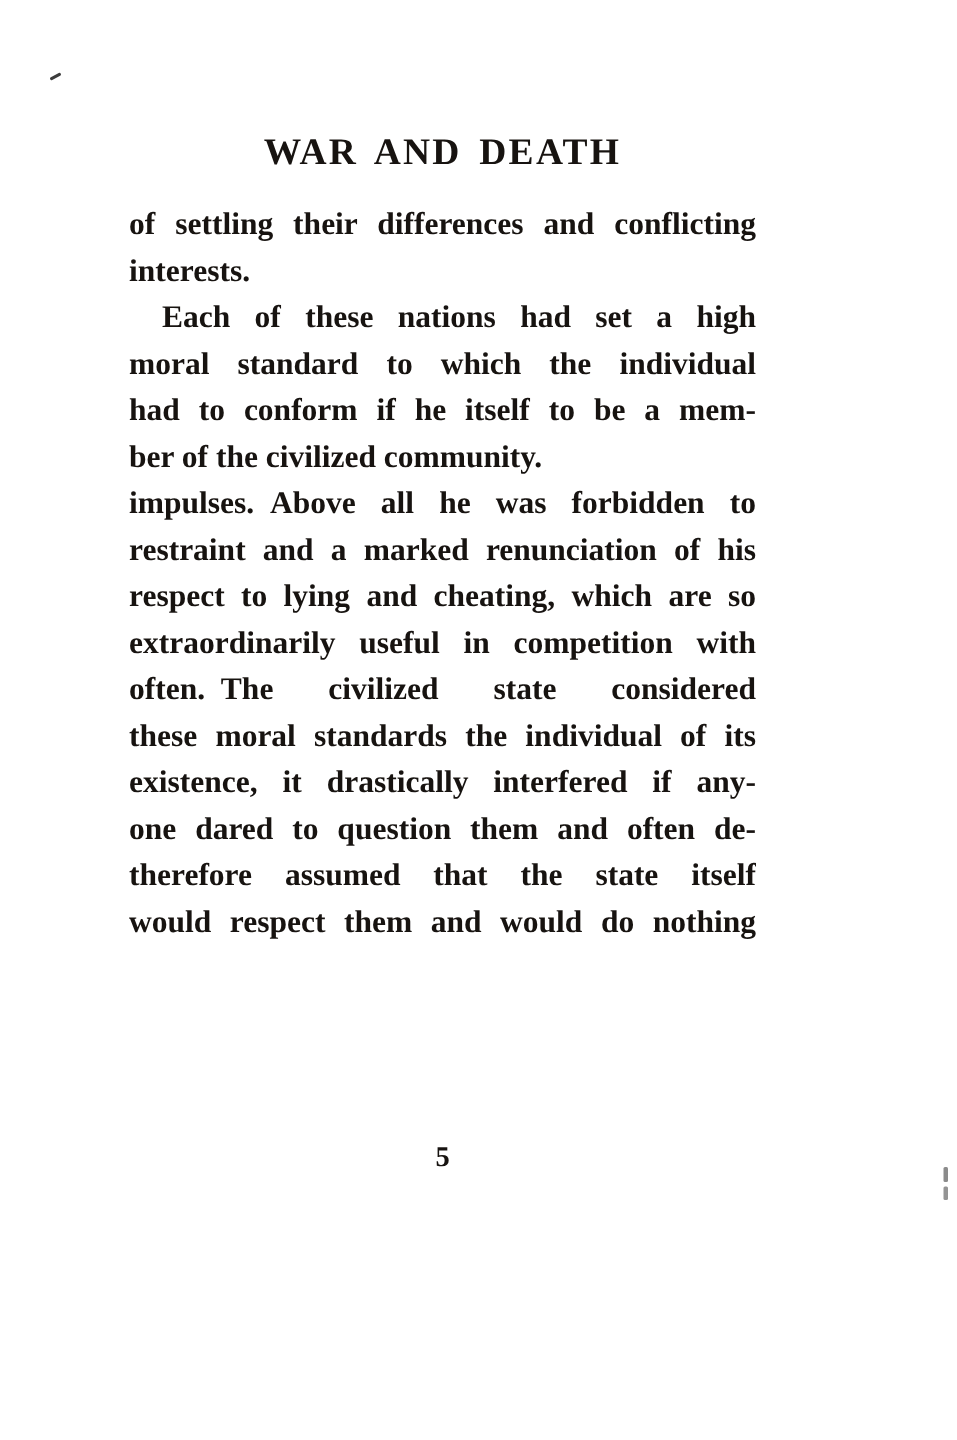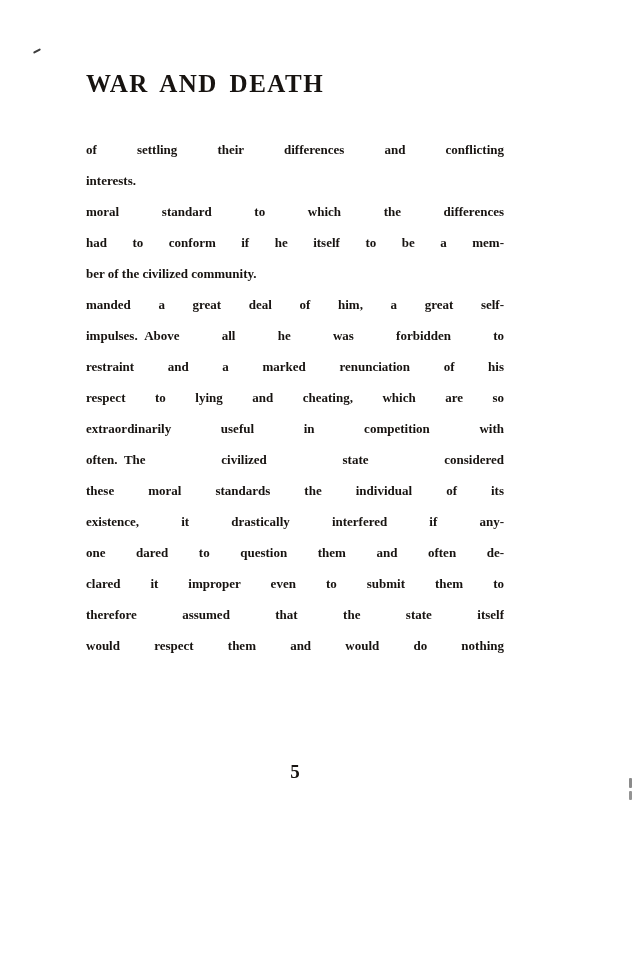--- a/index.html
+++ b/index.html
@@ -7,35 +7,36 @@
     position: relative;
     width: 638px;
     height: 960px;
     background: #ffffff;
     overflow: hidden;
     font-family: "Liberation Serif", "DejaVu Serif", serif;
     color: #171310;
   }
   .title {
     position: absolute;
-    top: 70px;
+    top: 88px;
     left: 86px;
     width: 418px;
+    text-align: center;
     font-size: 25px;
     font-weight: 700;
     letter-spacing: 1.5px;
     word-spacing: 4px;
     white-space: nowrap;
   }
   .page-body {
     position: absolute;
     top: 134px;
     left: 86px;
     width: 418px;
-    font-size: 13px;
+    font-size: 21px;
     font-weight: 700;
     line-height: 31px;
   }
   .line {
     text-align: justify;
     height: 31px;
     overflow: hidden;
   }
   .line.just { text-align-last: justify; }
   .line.indent { text-indent: 22px; }
@@ -84,35 +85,34 @@
   <div class="speck"></div>
 
   <div class="title">WAR AND DEATH</div>
 
   <div class="page-body">
       <div>
         <div class="line just">of settling their differences and conflicting</div>
         <div class="line">interests.</div>
       </div>
       <div>
-        <div class="line just">moral standard to which the differences</div>
+        <div class="line just indent">Each of these nations had set a high</div>
+        <div class="line just">moral standard to which the individual</div>
         <div class="line just">had to conform if he itself to be a mem-</div>
         <div class="line">ber of the civilized community.</div>
       </div>
       <div>
-        <div class="line just">manded a great deal of him, a great self-</div>
         <div class="line just">impulses. Above all he was forbidden to</div>
         <div class="line just">restraint and a marked renunciation of his</div>
         <div class="line just">respect to lying and cheating, which are so</div>
         <div class="line just">extraordinarily useful in competition with</div>
         <div class="line just">often. The civilized state considered</div>
         <div class="line just">these moral standards the individual of its</div>
         <div class="line just">existence, it drastically interfered if any-</div>
         <div class="line just">one dared to question them and often de-</div>
-        <div class="line just">clared it improper even to submit them to</div>
         <div class="line just">therefore assumed that the state itself</div>
         <div class="line just">would respect them and would do nothing</div>
       </div>
     </div>
 
   <div class="pagenum">5</div>
 
   <div class="margin-mark">
     <div class="dash1"></div>
     <div class="dash2"></div>

